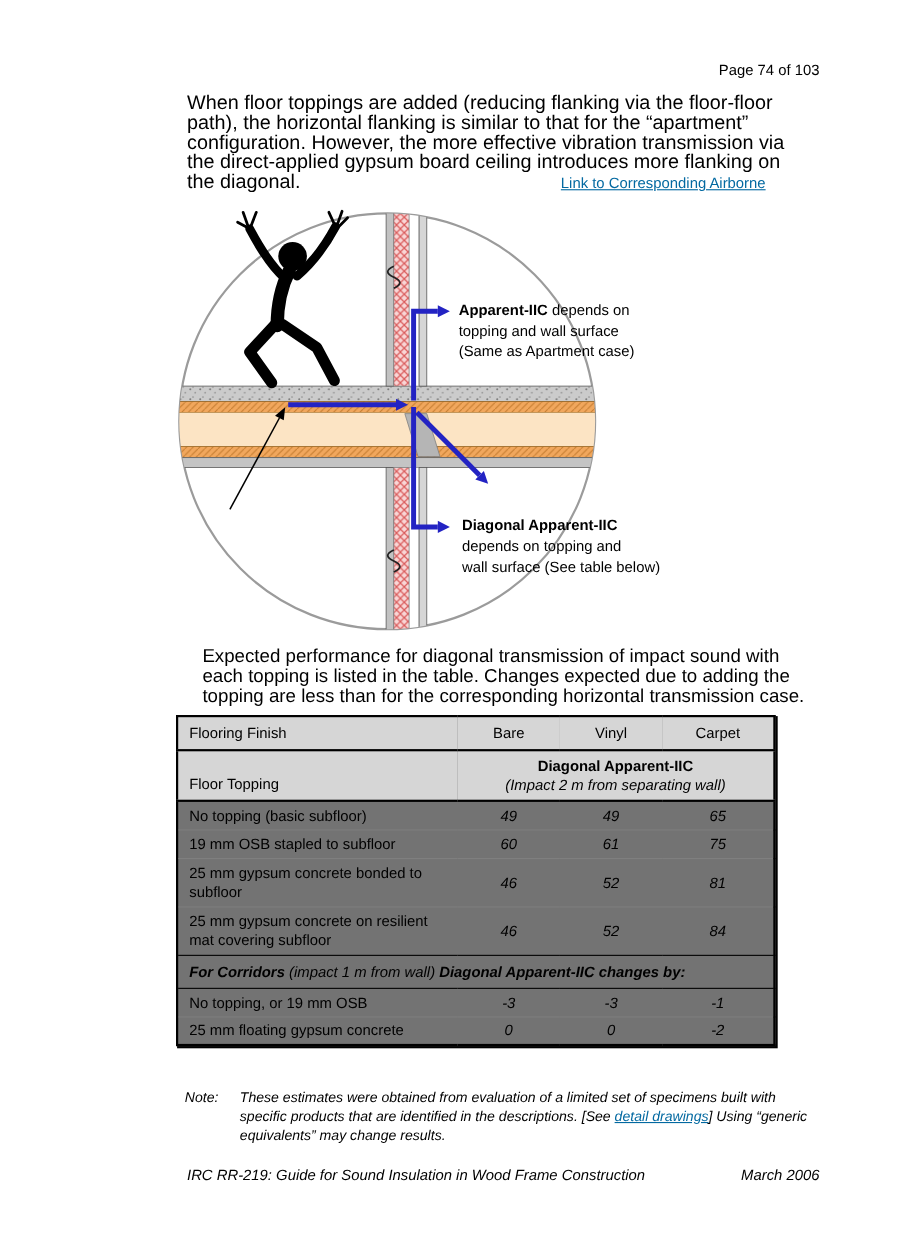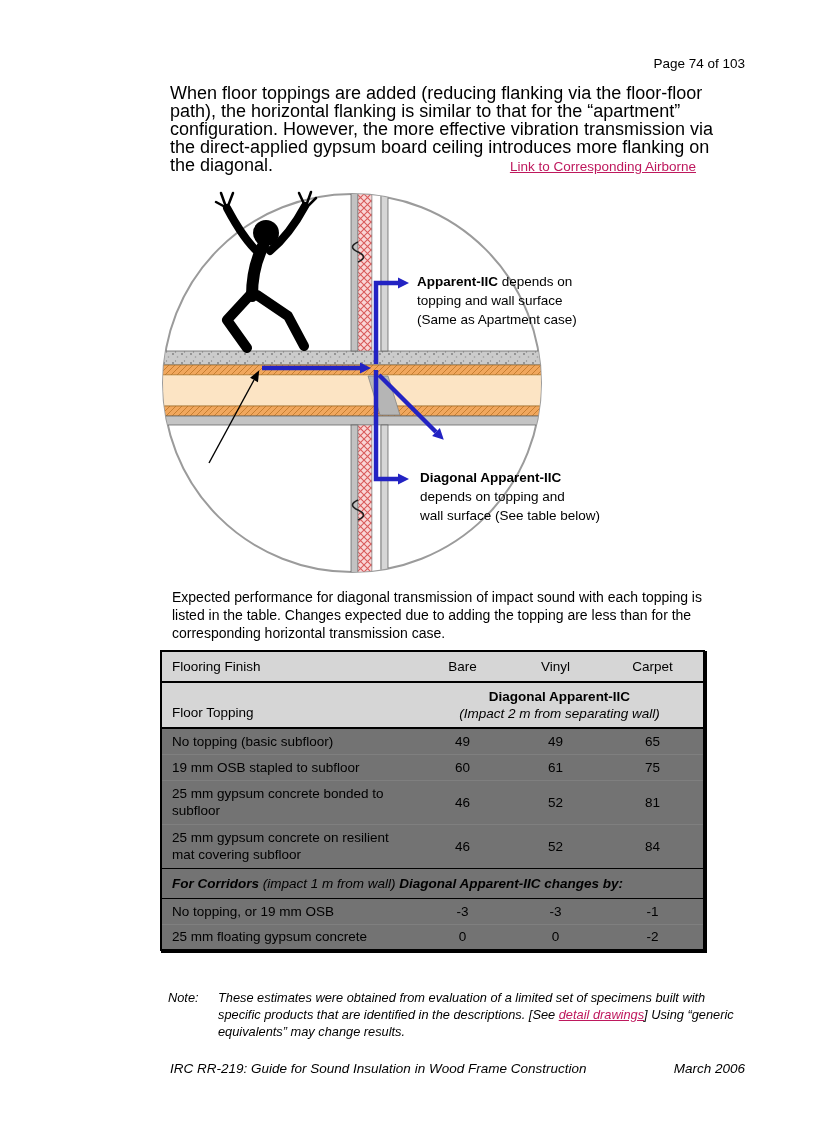--- a/index.html
+++ b/index.html
@@ -4,38 +4,38 @@
 <style>
   * { margin:0; padding:0; box-sizing:border-box; }
   html,body { background:#ffffff; }
   body { width:816px; height:1123px; font-family:"Liberation Sans", sans-serif; color:#000; }
   .page { position:relative; width:816px; height:1123px; background:#fff; overflow:hidden; }
 
   .pagenum { position:absolute; top:56px; right:71px; font-size:13.5px; }
 
   .intro { position:absolute; top:84px; left:170px; width:562px; font-size:18px; line-height:18px; }
   .linkrow { position:absolute; top:159px; left:170px; width:556px; text-align:right; padding-right:30px; font-size:13.5px; }
-  a.doclink { color:#be185d; text-decoration:underline; cursor:pointer; }
+  a.doclink { color:#0369a1; text-decoration:underline; cursor:pointer; }
 
   .diagram { position:absolute; top:180px; left:0; width:816px; height:400px; }
   .diagram svg { position:absolute; top:0; left:0; }
   .dlabel { position:absolute; font-size:13.5px; line-height:19px; }
   .b { font-weight:bold; }
   .i { font-style:italic; }
   .bi { font-weight:bold; font-style:italic; }
 
-  .para2 { position:absolute; top:588px; left:172px; width:562px; font-size:14px; line-height:18px; }
+  .para2 { position:absolute; top:588px; left:184px; width:562px; font-size:17px; line-height:18px; }
 
   .perf { position:absolute; top:650px; left:160px; width:543px;
           border-collapse:collapse; table-layout:fixed; font-size:13.5px;
           border:2px solid #000; box-shadow:1.5px 1.5px 0 0.5px #000; background:#737373; }
   .perf col.c1{width:255px} .perf col.c2{width:93px} .perf col.c3{width:93px} .perf col.c4{width:102px}
   .perf th, .perf td { padding:2px 6px; vertical-align:middle; font-weight:normal; }
   .perf .left { text-align:left; padding-left:10px; }
-  .perf .num { text-align:center; }
+  .perf .num { text-align:center;font-style:italic; }
   .hdr1 th { background:#d6d6d6; border-bottom:2px solid #000; height:31px; text-align:center; }
   .hdr1 th.left { text-align:left; }
   .hdr2 td { background:#d6d6d6; border-bottom:2px solid #000; height:46px; }
   .hdr2 td.center { text-align:center; line-height:17px; }
   .hdr2 td.left { vertical-align:bottom; padding-bottom:7px; }
   .body-row td { border-bottom:1px solid #7f7f7f; height:26px; }
   tr.tall td { height:44px; line-height:17px; padding-top:4px; padding-bottom:4px; }
   tr.pre-corridor td { border-bottom:1px solid #000; }
   .corridor td { border-bottom:1px solid #000; height:30px; }
 

